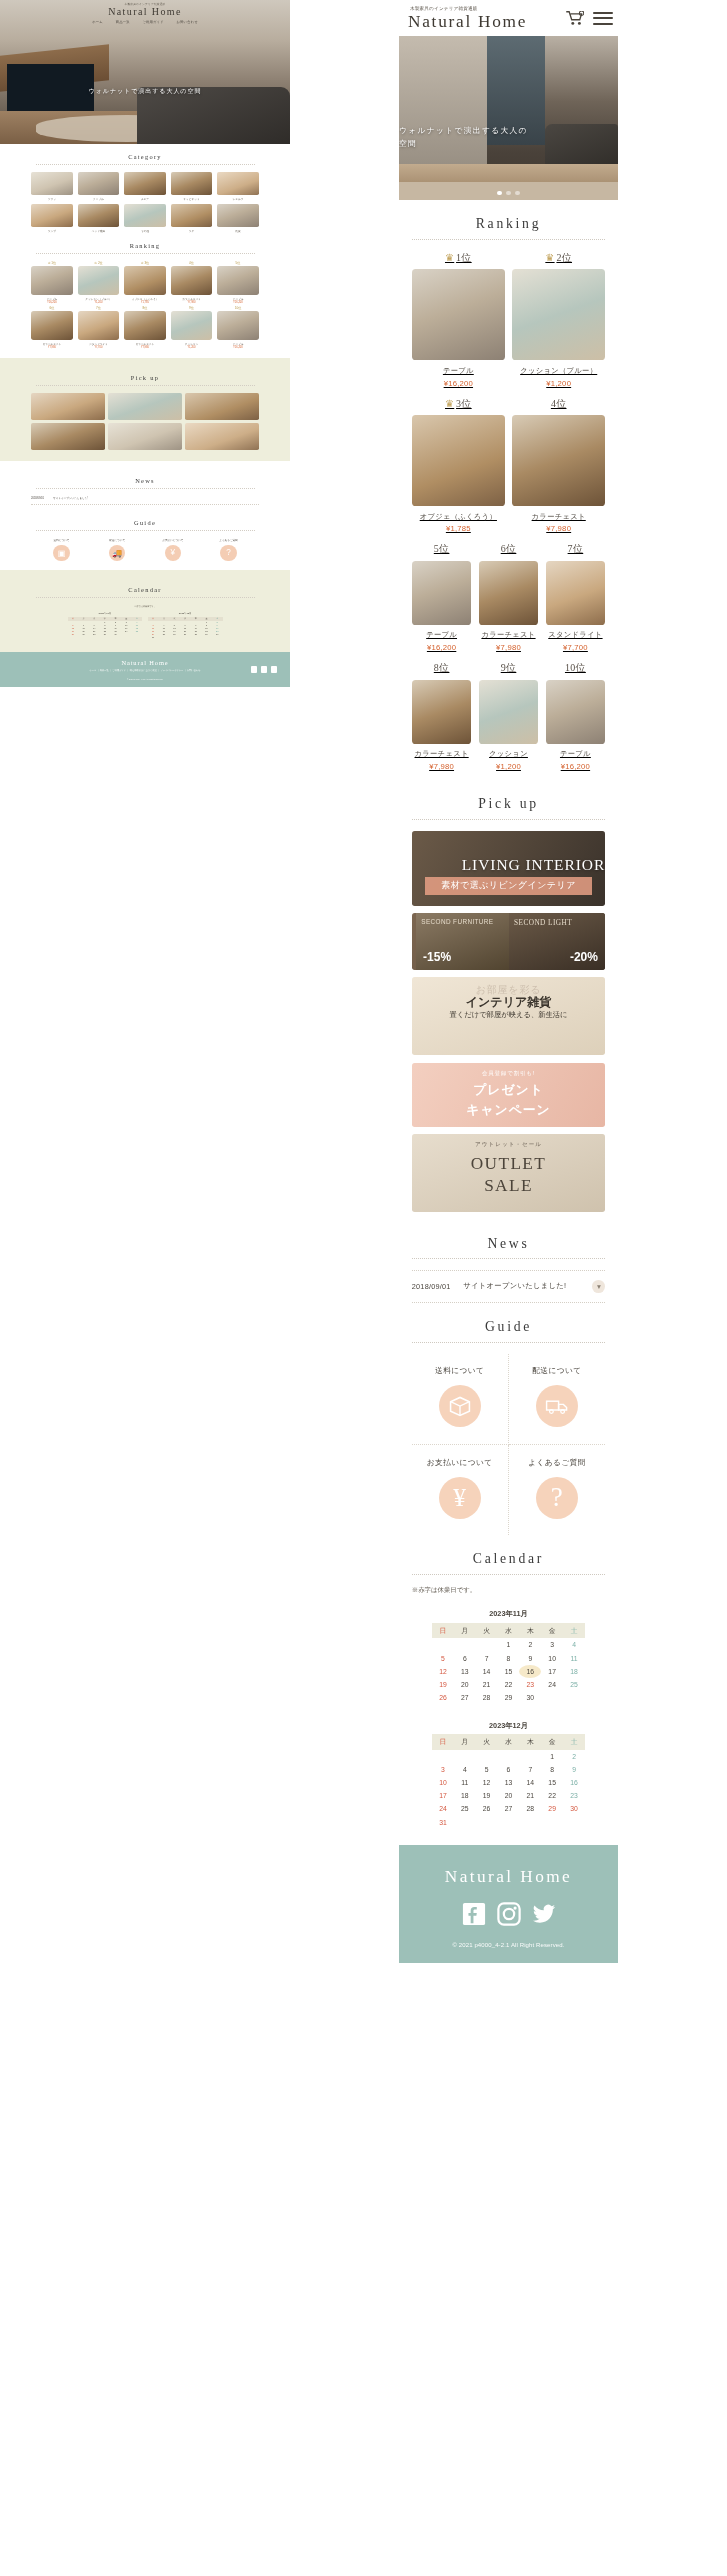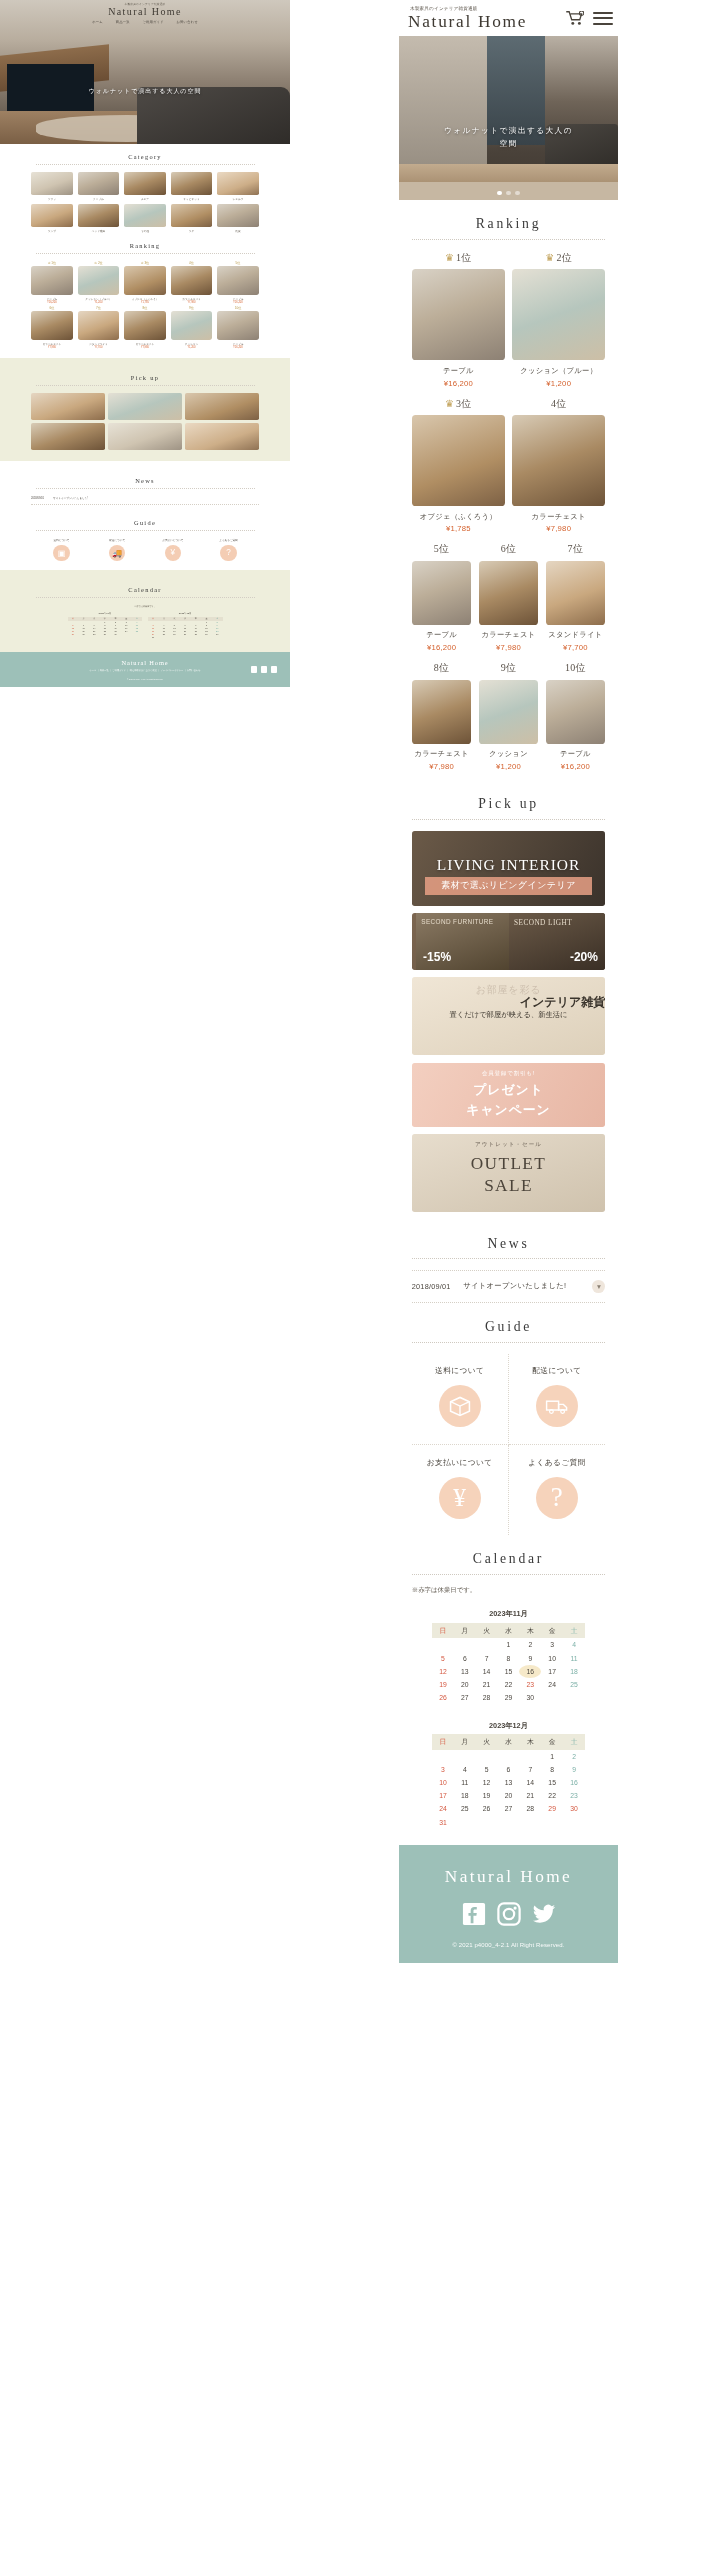--- a/index.html
+++ b/index.html
@@ -99,63 +99,63 @@
     background:linear-gradient(180deg,#b9b0a4 0%,#6f6458 40%,#4a423a 70%,#3d362f 100%); }
   .m-hero .door { position:absolute; left:88px; top:0; width:58px; height:109px;
     background:linear-gradient(180deg,#5d6b72,#394349); }
   .m-hero .wall { position:absolute; left:0; top:0; width:88px; height:164px;
     background:linear-gradient(180deg,#c4bbae,#8d8478); }
   .m-hero .sofa { position:absolute; left:146px; top:88px; width:73px; height:49px;
     background:linear-gradient(160deg,#4b4742,#2e2b27); border-radius:7.3px 3.6px 0 0;}
   .m-hero .table { position:absolute; left:0; top:128px; width:219px; height:24px;
     background:linear-gradient(180deg,#c2ab8e,#a38a6c); }
   .m-hero .rug { position:absolute; left:0; top:146px; width:219px; height:18px; background:#c6b7a2; }
-  .m-hero-copy { position:absolute; left:0; top:88px; width:219px; text-align:center; color:#fff;
+  .m-hero-copy { position:absolute; left:0; top:88px; width:219px; text-align:left; color:#fff;
     font-size:7.7px; letter-spacing:.18em; line-height:1.7; text-shadow:0 0.9px 2.7px rgba(0,0,0,.55); }
   .m-dots { position:absolute; left:0; bottom:4.6px; width:219px; display:flex; justify-content:center; gap:4.6px;}
   .m-dots i { width:4.6px; height:4.6px; border-radius:50%; background:rgba(255,255,255,.5);}
   .m-dots i.on { background:#fff; }
 
   .m-h2 { text-align:center; font-family:"Liberation Serif", serif; font-size:13.7px; color:#3a3a3a;
     letter-spacing:.2em; padding:16.4px 0 6.4px; }
   .m-rule { width:193px; margin:0 auto 11px; border-bottom:0.9px dotted #cfc9c0; }
 
   .m-rank-wrap { padding:0 12.8px; }
-  .m-rank-row { display:flex; gap:7.3px; margin-bottom:9px; }
+  .m-rank-row { display:flex; gap:7.3px; margin-bottom:9px;text-decoration:underline; }
   .m-rank-item { flex:1; text-align:center; }
   .m-badge { font-size:10px; color:#595149; font-family:"Liberation Serif", serif; margin-bottom:4.6px; letter-spacing:.03em;}
   .m-badge .cw { color:#c2a25a; font-size:10px; margin-right:1.8px; }
   .m-thumb { width:100%; border-radius:3.6px; overflow:hidden; position:relative; }
   .m-thumb.big { height:91px; }
   .m-thumb.sm { height:64px; }
   .m-nm { font-size:7.3px; color:#4e4840; margin-top:5.5px; letter-spacing:.04em; }
   .m-pr { font-size:7.7px; color:#d4602c; margin-top:2.7px; letter-spacing:.03em; }
 
   
   .m-pick { padding:0 12.8px; }
   .m-banner { width:100%; border-radius:2.7px; overflow:hidden; position:relative; margin-bottom:7.3px; }
   .m-b1 { height:75px; background:linear-gradient(120deg,#6b5a48,#3a322b); }
   .m-b2 { height:57px; background:linear-gradient(120deg,#cfd8d2,#9fb5ad); }
   .m-b3 { height:57px; background:linear-gradient(120deg,#7c6650,#4a3c30); }
   .m-b4 { height:78px; background:linear-gradient(160deg,#f0e6d6,#ddd0ba); }
   .m-b5 { height:78px; background:linear-gradient(160deg,#e7ddcd,#cfc2ad); }
   .m-b6 { height:64px; background:linear-gradient(120deg,#f3cfc0,#e7b6a4); }
-  .bn-en { position:absolute; left:0; top:25.5px; width:100%; text-align:center; color:#fff;
+  .bn-en { position:absolute; left:0; top:25.5px; width:100%; text-align:right; color:#fff;
     font-family:"Liberation Serif", serif; font-size:15.5px; letter-spacing:.06em; text-shadow:0 0.9px 2.7px rgba(0,0,0,.4);}
   .bn-jp { position:absolute; left:12.8px; right:12.8px; top:46px; background:rgba(231,160,133,.85); color:#fff;
     font-size:9px; text-align:center; padding:2.7px 0; letter-spacing:.05em;}
   .bn-tag { position:absolute; left:7.3px; top:5.5px; background:#5b6b6b; color:#fff; font-size:5.5px; padding:1.8px 4.6px;}
   .bn-en2 { position:absolute; left:0; top:18px; width:100%; text-align:center; color:#fff;
     font-family:"Liberation Serif", serif; font-size:13.7px; letter-spacing:.05em;}
   .bn-sub2 { position:absolute; left:0; top:36px; width:100%; text-align:center; color:#fff; font-size:6.4px; letter-spacing:.1em;}
   .bn-half { position:absolute; top:0; height:100%; width:50%; }
   .bn-off { position:absolute; bottom:5.5px; color:#fff; font-weight:bold; font-size:12px; }
   .bn-dark { position:absolute; left:0; top:5.5px; width:100%; text-align:center; color:#cdbfae;
     font-family:"Liberation Serif", serif; font-size:10px; letter-spacing:.08em;}
-  .bn-jp-dark { position:absolute; left:0; top:16.4px; width:100%; text-align:right; color:#3a342c; font-size:12px; font-weight:bold;}
+  .bn-jp-dark { position:absolute; left:0; top:16.4px; width:100%; text-align:center; color:#3a342c; font-size:12px; font-weight:bold;}
   .bn-jp-dark2 { position:absolute; left:0; top:33px; width:100%; text-align:center; color:#3a342c; font-size:7.3px;}
   .bn-out-tag { position:absolute; left:0; top:7.3px; width:100%; text-align:center; color:#6a6055; font-size:5.5px; letter-spacing:.2em;}
   .bn-out { position:absolute; left:0; top:20px; width:100%; text-align:center; color:#4c443a;
     font-family:"Liberation Serif", serif; font-size:17.3px; letter-spacing:.08em;}
   .bn-pres-tag { position:absolute; left:0; top:7.3px; width:100%; text-align:center; color:#fff; font-size:5.5px; letter-spacing:.15em;}
   .bn-pres { position:absolute; left:0; top:18px; width:100%; text-align:center; color:#fff; font-size:12.8px;
     letter-spacing:.08em; line-height:1.45; font-weight:bold;}
 
   
   .m-news { padding:0 12.8px; }

